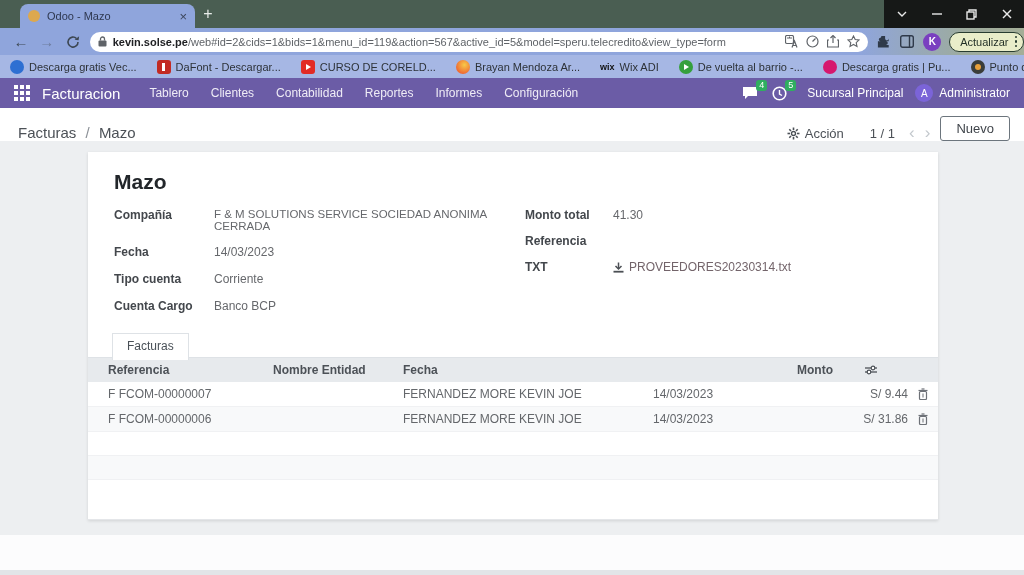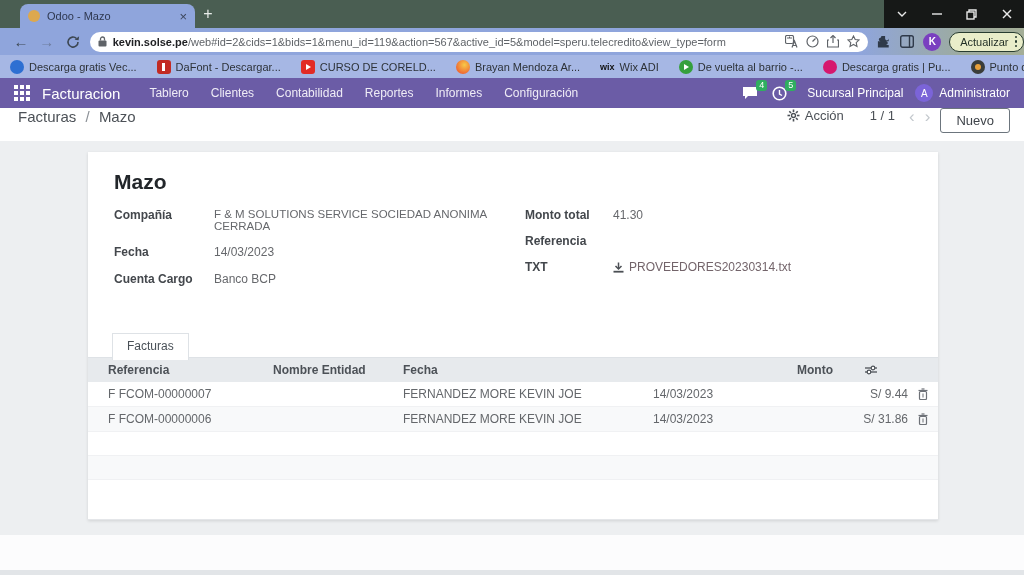--- a/index.html
+++ b/index.html
@@ -64,21 +64,21 @@
   .nav-icwrap { position:relative; margin-right:14px; display:flex; }
   .badge { position:absolute; top:-6px; right:-9px; background:#2fae60; color:#fff; font-size:9px;
     border-radius:3px; padding:0px 3px; line-height:11px; }
   .company { font-size:12px; color:#fff; margin:0 12px 0 6px; white-space:nowrap; }
   .avatar-a { width:18px; height:18px; border-radius:50%; background:#7b64d8; color:#fff; font-size:10px;
     display:flex; align-items:center; justify-content:center; margin-right:6px; }
   .user-name { font-size:12px; color:#fff; margin-right:14px; white-space:nowrap; }
 
   
   .cpanel { position:absolute; left:0; top:108px; width:1024px; height:33px; background:#fff;
-    display:flex; align-items:flex-start; box-shadow:0 1px 2px rgba(0,0,0,.08); }
+    display:flex; align-items:flex-end; box-shadow:0 1px 2px rgba(0,0,0,.08); }
   .breadcrumb { font-size:15px; color:#4c5157; margin-left:18px; }
   .breadcrumb .sep { color:#8b9096; margin:0 5px; }
   .cp-spacer { flex:1; }
   .action-btn { display:flex; align-items:center; font-size:13px; color:#4c5157; margin-right:26px; }
   .action-btn span { margin-left:5px; }
   .pager { font-size:13px; color:#4c5157; margin-right:14px; }
   .pg-chev { font-size:17px; color:#c3c8cd; margin-right:10px; line-height:1; }
   .new-btn { font-size:13px; color:#3f444a; background:#fff; border:1px solid #6c757d; border-radius:3px;
     padding:4px 15px; margin-right:14px; }
 
@@ -347,20 +347,24 @@
     <div class="fgroup fg-left">
       <div class="frow">
         <span class="flabel">Compañía</span>
         <span class="fvalue upper">F &amp; M SOLUTIONS SERVICE SOCIEDAD ANONIMA CERRADA</span>
       </div>
       <div class="frow">
         <span class="flabel">Fecha</span>
         <span class="fvalue">14/03/2023</span>
       </div>
       <div class="frow">
+        <span class="flabel">Tipo cuenta</span>
+        <span class="fvalue">Corriente</span>
+      </div>
+      <div class="frow">
         <span class="flabel">Cuenta Cargo</span>
         <span class="fvalue">Banco BCP</span>
       </div>
     </div>
 
     <div class="fgroup fg-right">
       <div class="frow">
         <span class="flabel">Monto total</span>
         <span class="fvalue">41.30</span>
       </div>

